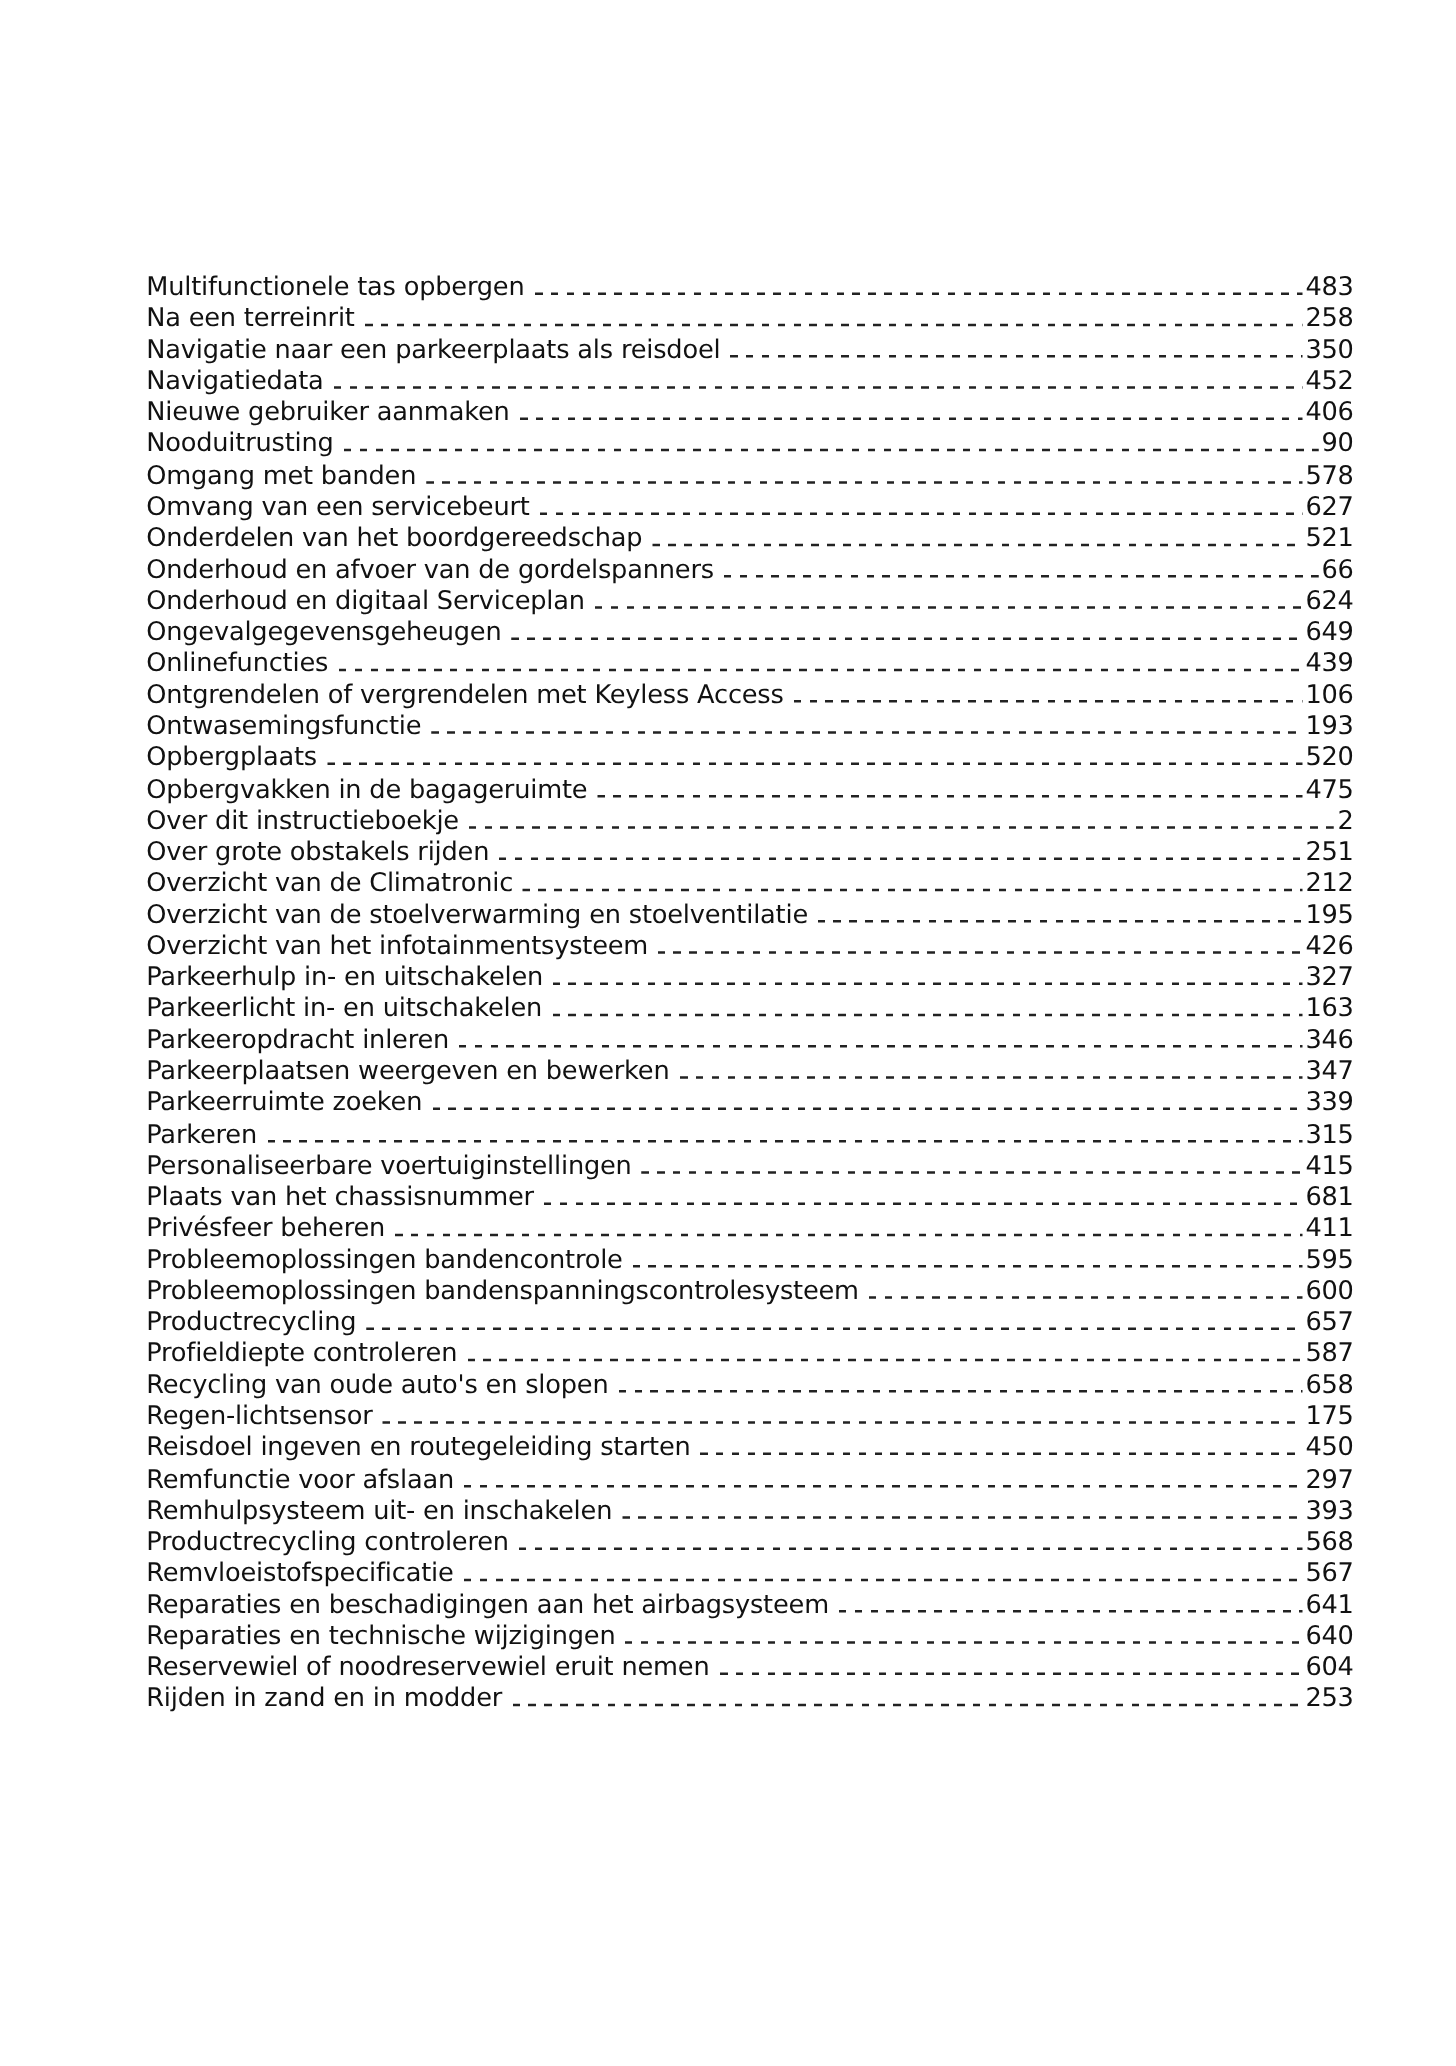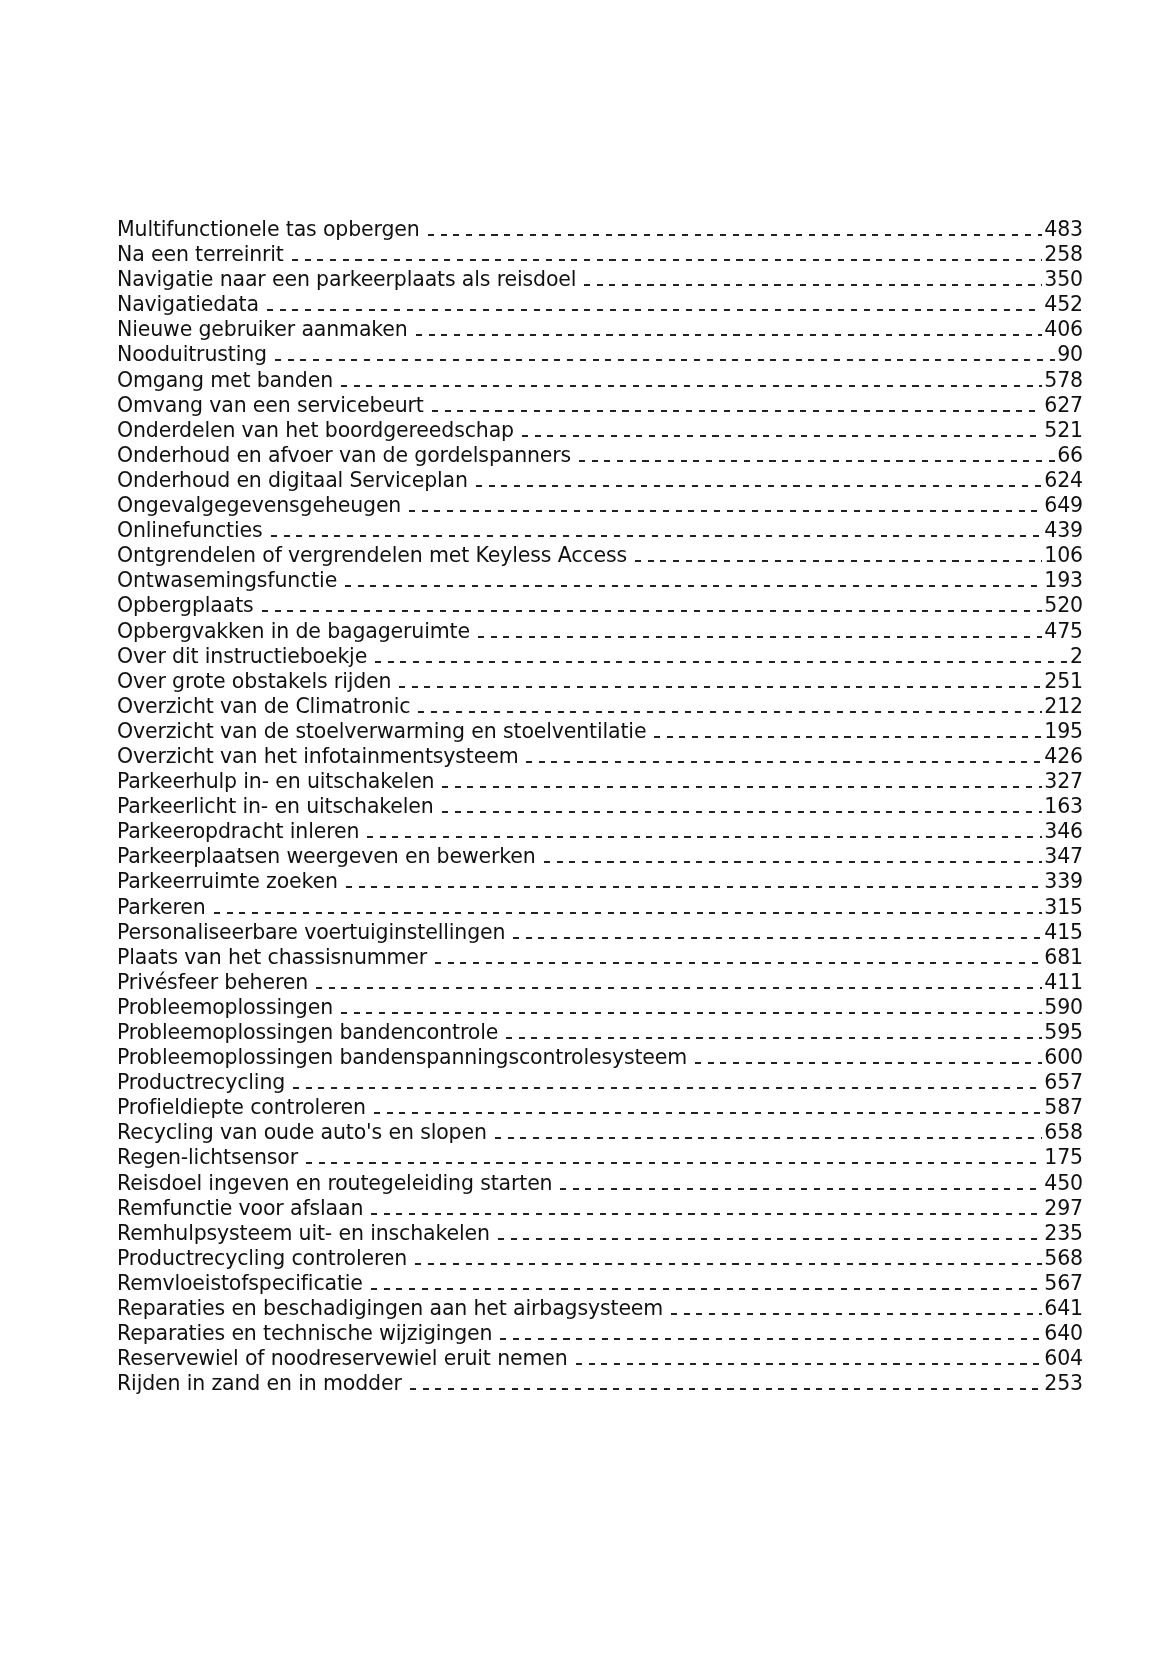--- a/index.html
+++ b/index.html
@@ -207,25 +207,20 @@
       <span class="entry-label">Plaats van het chassisnummer</span>
       <span class="entry-leader"></span>
       <span class="entry-page">681</span>
     </li>
     <li class="index-entry">
       <span class="entry-label">Privésfeer beheren</span>
       <span class="entry-leader"></span>
       <span class="entry-page">411</span>
     </li>
     <li class="index-entry">
-      <span class="entry-label">Probleemoplossingen</span>
-      <span class="entry-leader"></span>
-      <span class="entry-page">590</span>
-    </li>
-    <li class="index-entry">
       <span class="entry-label">Probleemoplossingen bandencontrole</span>
       <span class="entry-leader"></span>
       <span class="entry-page">595</span>
     </li>
     <li class="index-entry">
       <span class="entry-label">Probleemoplossingen bandenspanningscontrolesysteem</span>
       <span class="entry-leader"></span>
       <span class="entry-page">600</span>
     </li>
     <li class="index-entry">
@@ -254,21 +249,21 @@
       <span class="entry-page">450</span>
     </li>
     <li class="index-entry">
       <span class="entry-label">Remfunctie voor afslaan</span>
       <span class="entry-leader"></span>
       <span class="entry-page">297</span>
     </li>
     <li class="index-entry">
       <span class="entry-label">Remhulpsysteem uit- en inschakelen</span>
       <span class="entry-leader"></span>
-      <span class="entry-page">235</span>
+      <span class="entry-page">393</span>
     </li>
     <li class="index-entry">
       <span class="entry-label">Productrecycling controleren</span>
       <span class="entry-leader"></span>
       <span class="entry-page">568</span>
     </li>
     <li class="index-entry">
       <span class="entry-label">Remvloeistofspecificatie</span>
       <span class="entry-leader"></span>
       <span class="entry-page">567</span>

